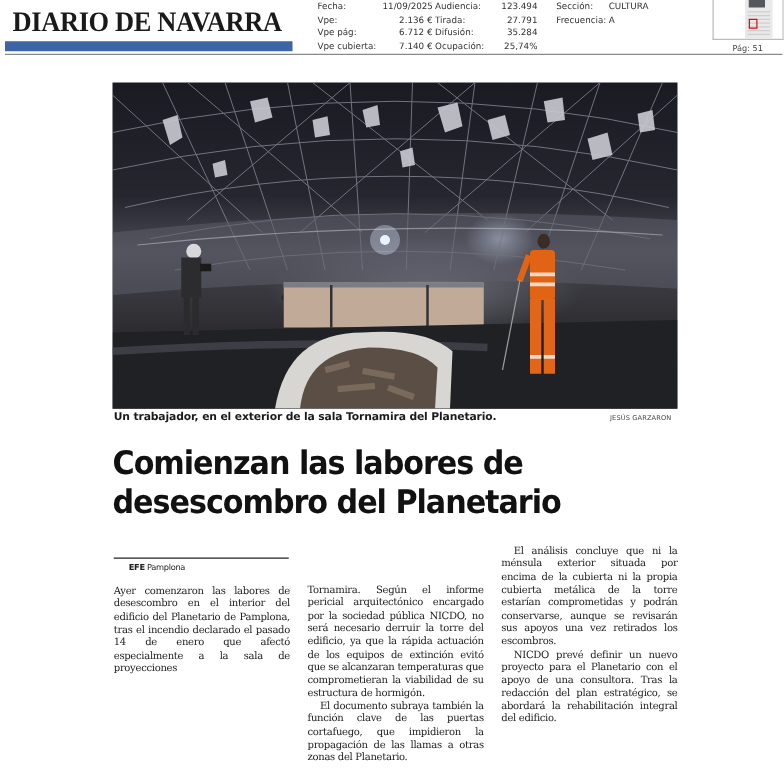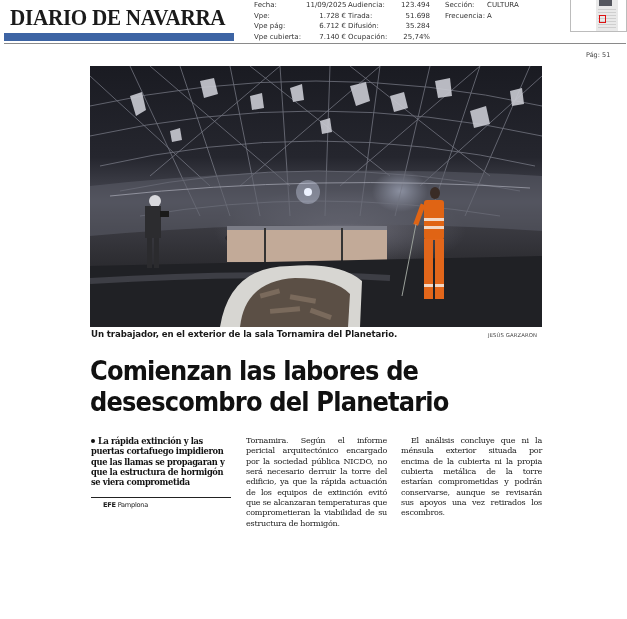--- a/index.html
+++ b/index.html
@@ -28,21 +28,21 @@
   .meta-c2 .val { width: 32px; }
   .meta-c3 { left: 445px; }
   .meta-c3 .lbl { width: 42px; }
   .meta-c3 .val { text-align: left; padding-left: 0; }
 
   .thumb-frame { position: absolute; left: 570px; top: -2px; width: 57px; height: 34px; border: 1px solid #bcbcbc; border-top: none; background: #fff; }
   .thumb-page { position: absolute; left: 596px; top: 0px; width: 22px; height: 31px; background: #e9e9e9; }
   .thumb-page .img { position: absolute; left: 3px; top: 0; width: 13px; height: 6px; background: #55575f; }
   .thumb-page .ln { position: absolute; left: 2px; width: 18px; height: 1px; background: #cfcfcf; }
   .thumb-mark { position: absolute; left: 599px; top: 15px; width: 7px; height: 8px; border: 1px solid #d11; }
-  .page-num { position: absolute; left: 586px; top: 51px; font-size: 6.5px; color: #444; white-space: nowrap; }
+  .page-num { position: absolute; left: 586px; top: 35px; font-size: 6.5px; color: #444; white-space: nowrap; }
 
   
   .photo {
     position: absolute; left: 90px; top: 66px; width: 452px; height: 261px; overflow: hidden;
     background:
       radial-gradient(ellipse 40px 30px at 310px 125px, rgba(220,230,255,0.85), rgba(220,230,255,0) 70%),
       radial-gradient(ellipse 180px 60px at 250px 165px, rgba(150,150,165,0.55), rgba(0,0,0,0) 70%),
       linear-gradient(180deg, #1a1b22 0%, #25262e 35%, #4a4b55 52%, #3a3a41 62%, #2a2a2e 78%, #1d1d20 100%);
   }
   .photo svg { position: absolute; left: 0; top: 0; }
@@ -58,21 +58,21 @@
     transform: scaleX(0.93); transform-origin: left top;
   }
 
   
   .col { position: absolute; top: 436px; width: 141px;
     font-family: "DejaVu Serif", serif; font-size: 8.05px; line-height: 10.35px; color: #1c1c1c;
     text-align: justify; letter-spacing: -0.25px; }
   .col p { text-indent: 0; }
   .col p.ind { text-indent: 10px; }
   .col1 { left: 91px; }
-  .col2 { left: 246px; }
+  .col2 { left: 246px; margin-top: 31px; }
   .col3 { left: 401px; }
 
   .subhead { font-family: "DejaVu Serif", serif; font-weight: bold; font-size: 8.3px; line-height: 10.3px;
     letter-spacing: -0.35px; text-align: left; color: #111; }
   .subhead .bullet { display: inline-block; width: 4px; height: 4px; border-radius: 50%; background: #111; margin-right: 3px; vertical-align: 1px; }
   .byline-rule { height: 1px; background: #222; margin: 10px 0 3px 0; width: 140px; }
   .byline { font-family: "DejaVu Sans", sans-serif; font-size: 6.6px; color: #222; line-height: 9px; margin-bottom: 9px; margin-left: 12px; }
   .byline b { font-weight: bold; }
 </style>
 </head>
@@ -82,40 +82,40 @@
 <div class="brand-bar"></div>
 <div class="header-rule"></div>
 
 <div class="meta meta-c1">
   <div class="row">
       <span class="lbl">Fecha:</span>
       <span class="val" style="width:40px">11/09/2025</span>
     </div>
   <div class="row">
       <span class="lbl">Vpe:</span>
-      <span class="val" style="width:40px">1.728 €</span>
+      <span class="val" style="width:40px">2.136 €</span>
     </div>
   <div class="row">
       <span class="lbl">Vpe pág:</span>
       <span class="val" style="width:40px">6.712 €</span>
     </div>
   <div class="row">
       <span class="lbl">Vpe cubierta:</span>
       <span class="val" style="width:40px">7.140 €</span>
     </div>
 </div>
 
 <div class="meta meta-c2">
   <div class="row">
       <span class="lbl" style="width:48px">Audiencia:</span>
       <span class="val" style="width:34px">123.494</span>
     </div>
   <div class="row">
       <span class="lbl" style="width:48px">Tirada:</span>
-      <span class="val" style="width:34px">51.698</span>
+      <span class="val" style="width:34px">27.791</span>
     </div>
   <div class="row">
       <span class="lbl" style="width:48px">Difusión:</span>
       <span class="val" style="width:34px">35.284</span>
     </div>
   <div class="row">
       <span class="lbl" style="width:48px">Ocupación:</span>
       <span class="val" style="width:34px">25,74%</span>
     </div>
 </div>
@@ -235,24 +235,26 @@
 </div>
 <div class="caption">Un trabajador, en el exterior de la sala Tornamira del Planetario.</div>
 <div class="credit">JESÚS GARZARON</div>
 
 <h1 class="headline">
   <span>Comienzan las labores de</span><br>
   <span>desescombro del Planetario</span>
 </h1>
 
 <div class="col col1">
-  <div class="subhead"><span class="bullet"></span><span>La rápida extinción y las puertas cortafuego impidieron que las llamas se propagaran y que la estructura de hormigón se viera comprometida</span></div>
   <div class="byline-rule"></div>
   <div class="byline"><b>EFE</b> <span>Pamplona</span></div>
+  <p>Ayer comenzaron las labores de desescombro en el interior del edificio del Planetario de Pamplona, tras el incendio declarado el pasado 14 de enero que afectó especialmente a la sala de proyecciones</p>
 </div>
 
 <div class="col col2">
   <p>Tornamira. Según el informe pericial arquitectónico encargado por la sociedad pública NICDO, no será necesario derruir la torre del edificio, ya que la rápida actuación de los equipos de extinción evitó que se alcanzaran temperaturas que comprometieran la viabilidad de su estructura de hormigón.</p>
+  <p class="ind">El documento subraya también la función clave de las puertas cortafuego, que impidieron la propagación de las llamas a otras zonas del Planetario.</p>
 </div>
 
 <div class="col col3">
   <p class="ind">El análisis concluye que ni la ménsula exterior situada por encima de la cubierta ni la propia cubierta metálica de la torre estarían comprometidas y podrán conservarse, aunque se revisarán sus apoyos una vez retirados los escombros.</p>
+  <p class="ind">NICDO prevé definir un nuevo proyecto para el Planetario con el apoyo de una consultora. Tras la redacción del plan estratégico, se abordará la rehabilitación integral del edificio.</p>
 </div>
 
 </body></html>

